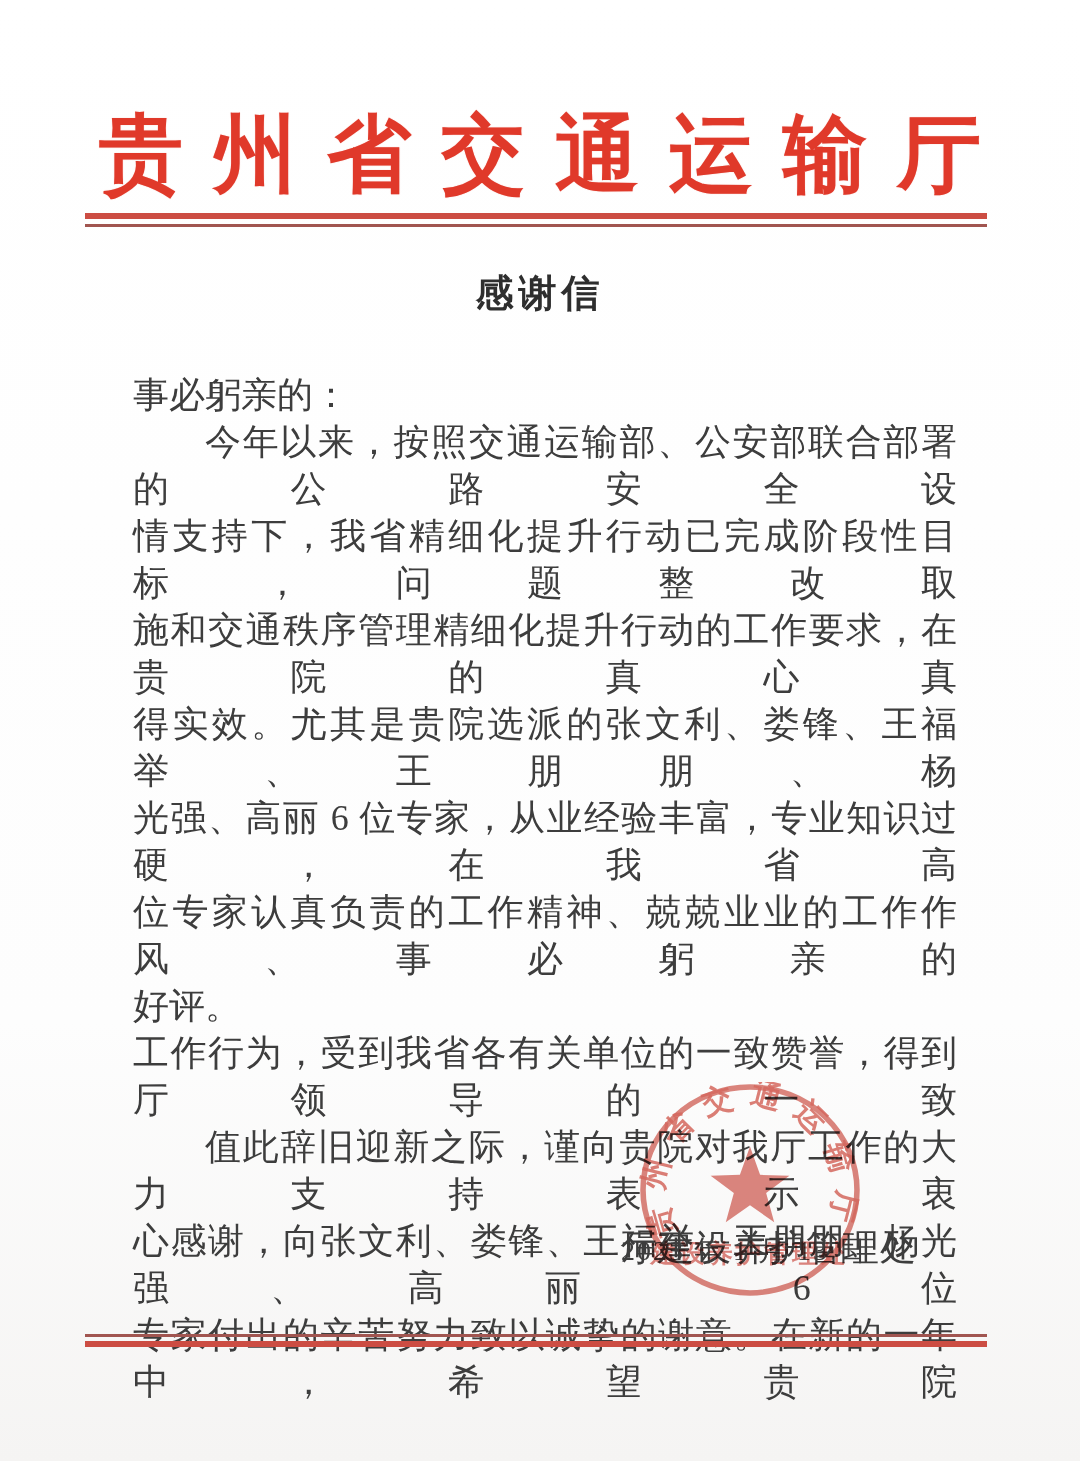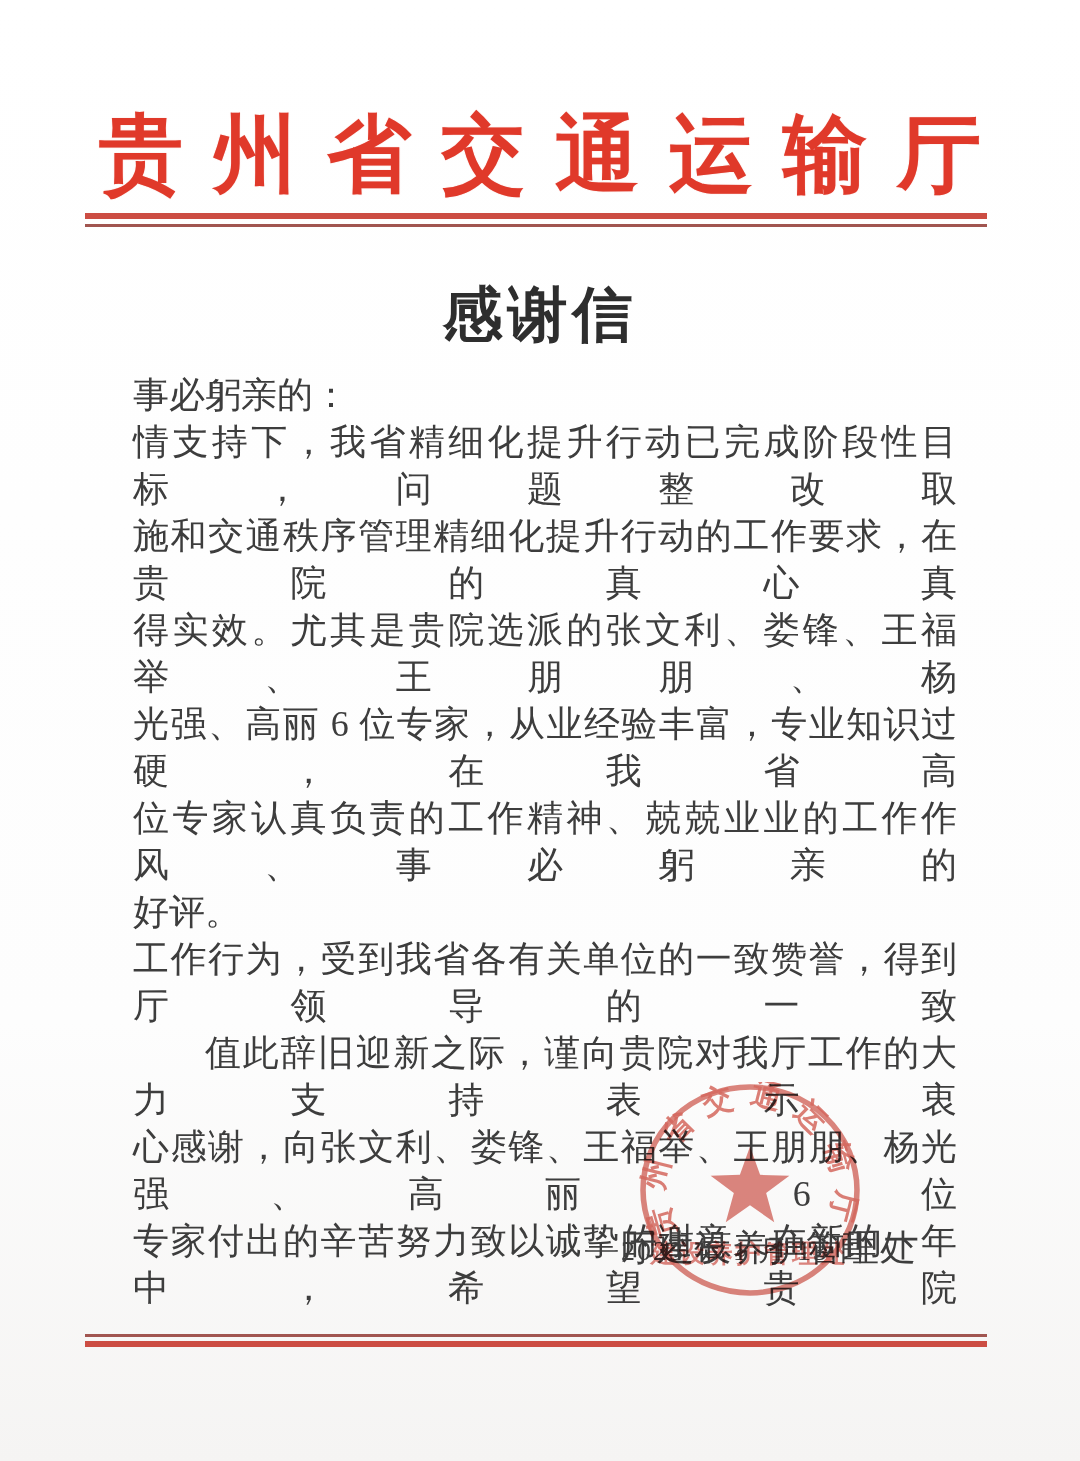--- a/index.html
+++ b/index.html
@@ -32,25 +32,24 @@
   .rule-top-thick   { top: 213px; height: 6px;  background: #cc4d43; }
   .rule-top-thin    { top: 224px; height: 3px;  background: #a15550; }
   .rule-bot-thin    { top: 1334px; height: 3px; background: #a15550; }
   .rule-bot-thick   { top: 1341px; height: 6px; background: #cc4d43; }
   .letter-title {
     position: absolute;
     top: 268px;
     left: 0;
     width: 100%;
     text-align: center;
-    font-size: 60px;
+    font-size: 38px;
     font-weight: bold;
     color: #2e2e2e;
     letter-spacing: 5px;
-    margin-top: 7px;
   }
   .letter-body {
     position: absolute;
     top: 372px;
     left: 133px;
     width: 824px;
     font-size: 36px;
     line-height: 47px;
     color: #3d3d3d;
     font-weight: 400;
@@ -107,20 +106,21 @@
 
   <div class="header-title">贵州省交通运输厅</div>
 
   <div class="rule rule-top-thick"></div>
   <div class="rule rule-top-thin"></div>
 
   <div class="letter-title">感谢信</div>
 
   <div class="letter-body">
     <div class="bline">事必躬亲的：</div>
+    <div class="bline just indent">今年以来，按照交通运输部、公安部联合部署的公路安全设</div>
     <div class="bline just">情支持下，我省精细化提升行动已完成阶段性目标，问题整改取</div>
     <div class="bline just">施和交通秩序管理精细化提升行动的工作要求，在贵院的真心真</div>
     <div class="bline just">得实效。尤其是贵院选派的张文利、娄锋、王福举、王朋朋、杨</div>
     <div class="bline just">光强、高丽 6 位专家，从业经验丰富，专业知识过硬，在我省高</div>
     <div class="bline just">位专家认真负责的工作精神、兢兢业业的工作作风、事必躬亲的</div>
     <div class="bline">好评。</div>
     <div class="bline just">工作行为，受到我省各有关单位的一致赞誉，得到厅领导的一致</div>
     <div class="bline just indent">值此辞旧迎新之际，谨向贵院对我厅工作的大力支持表示衷</div>
     <div class="bline just">心感谢，向张文利、娄锋、王福举、王朋朋、杨光强、高丽 6 位</div>
     <div class="bline just">专家付出的辛苦努力致以诚挚的谢意。在新的一年中，希望贵院</div>

